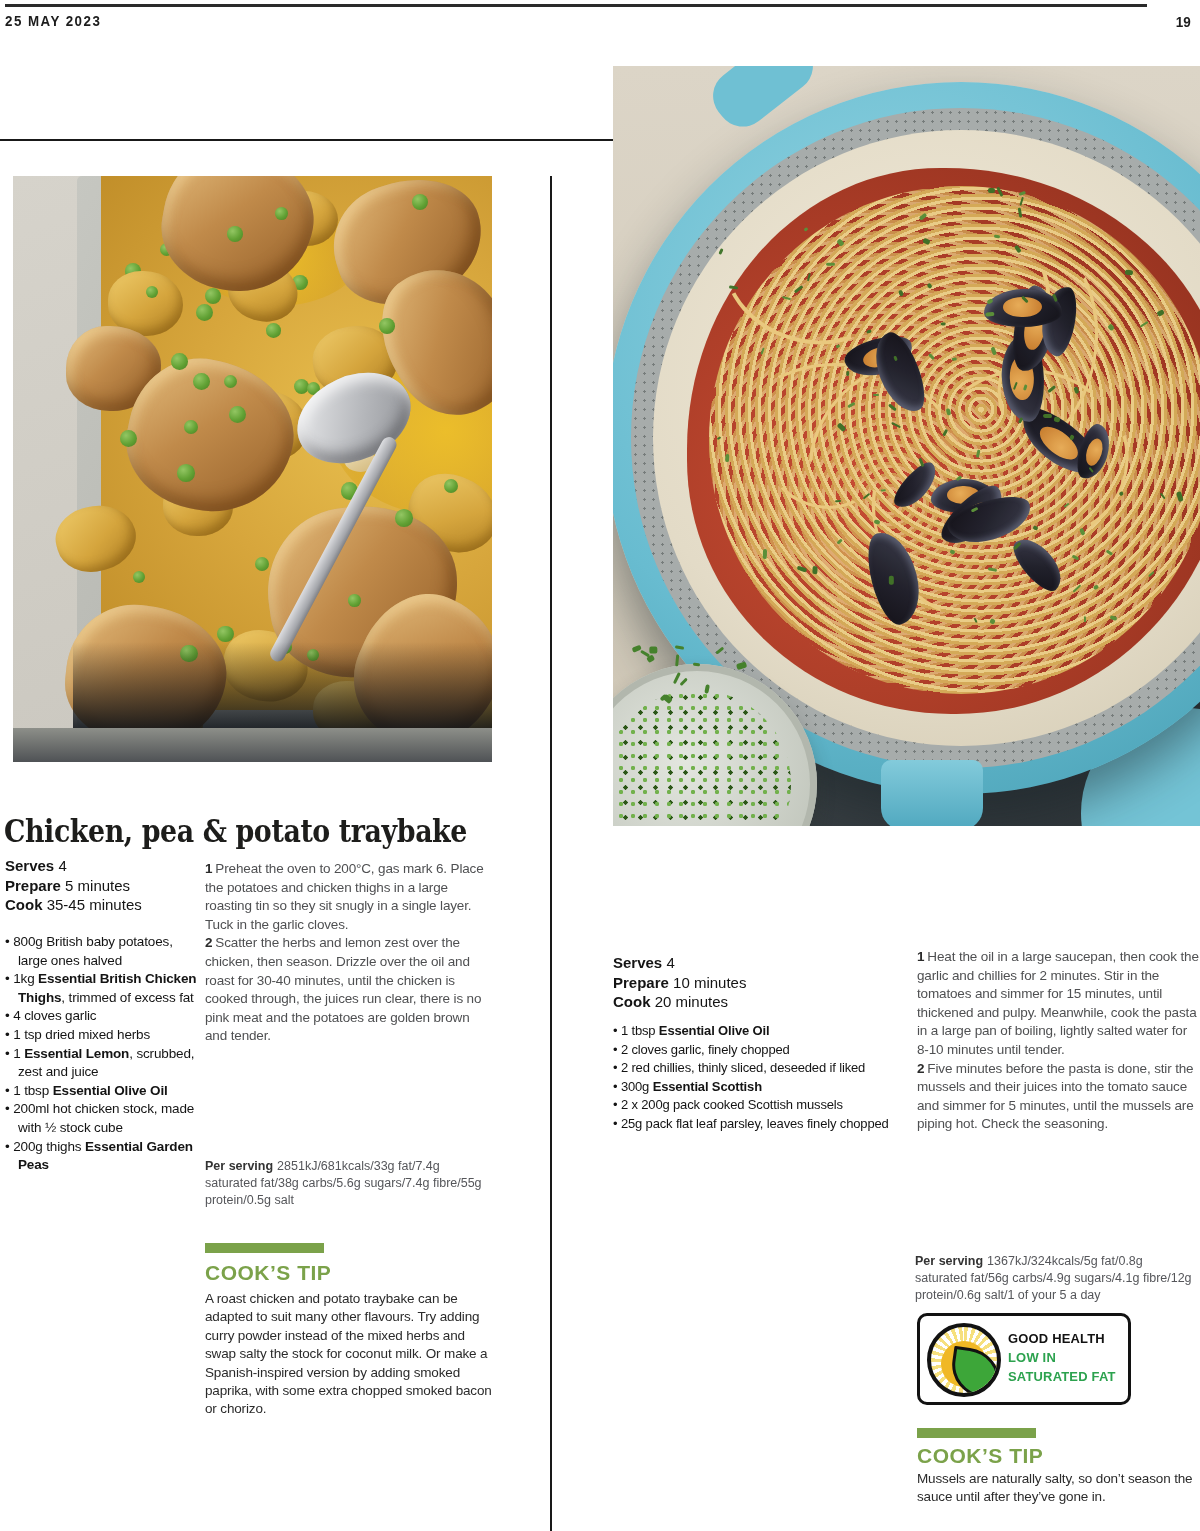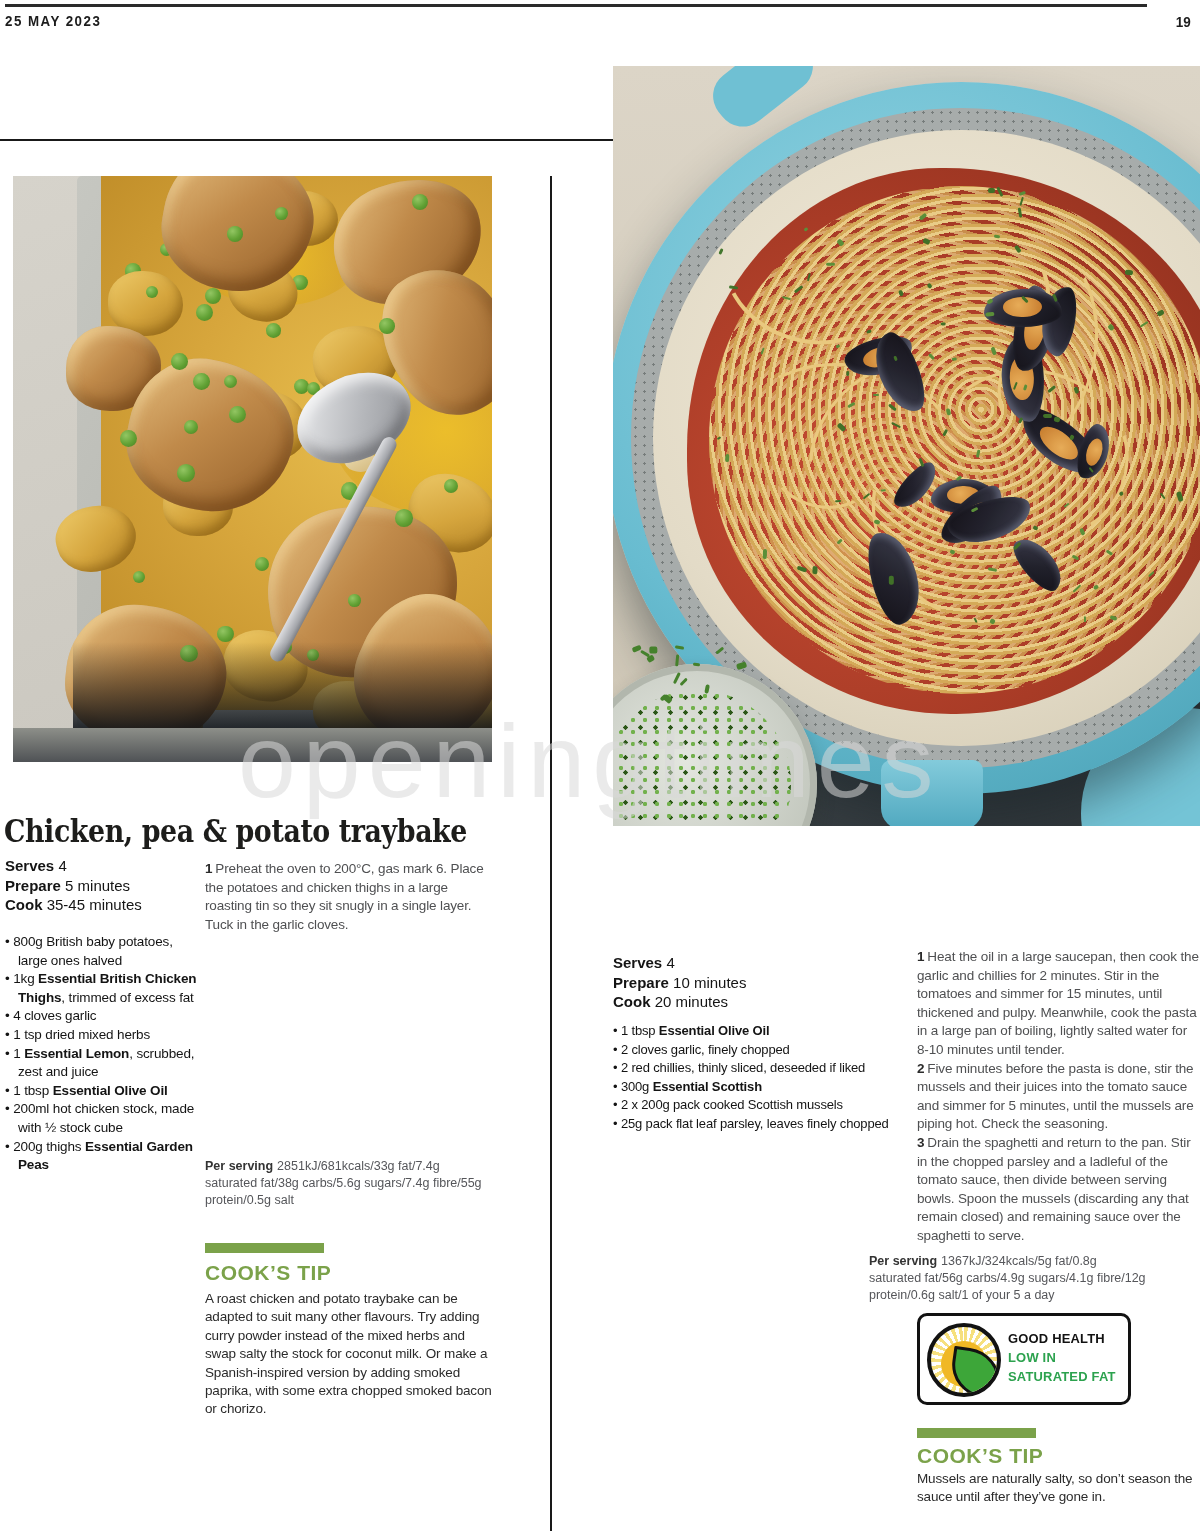--- a/index.html
+++ b/index.html
@@ -95,21 +95,21 @@
 
   .steps{position:absolute;font-size:13.5px;line-height:18.6px;letter-spacing:-.15px;color:#4f5052;}
   .steps-left{left:205px;top:860px;width:288px;}
   .steps-right{left:917px;top:948px;width:283px;}
   .step{margin:0;}
   .step b{color:#2b2b2b;margin-right:3px;}
 
   .perserv{position:absolute;font-size:12.5px;line-height:17px;color:#55565a;}
   .perserv b{color:#333;margin-right:4px;}
   .perserv-left{left:205px;top:1158px;width:288px;}
-  .perserv-right{left:869px;top:1253px;width:283px;}
+  .perserv-right{left:915px;top:1253px;width:283px;}
 
   .tip-bar{position:absolute;width:119px;height:10px;background:#7ba24a;}
   .tip-bar-left{left:205px;top:1243px;}
   .tip-bar-right{left:917px;top:1428px;}
   .tip-head{position:absolute;font-size:21px;font-weight:700;letter-spacing:.5px;color:#7ba24a;}
   .tip-head-left{left:205px;top:1261px;}
   .tip-head-right{left:917px;top:1444px;}
   .tip-text{position:absolute;font-size:13.5px;line-height:18.4px;letter-spacing:-.15px;color:#2b2b2b;}
   .tip-text-left{left:205px;top:1290px;width:290px;}
   .tip-text-right{left:917px;top:1470px;width:286px;}
@@ -390,20 +390,21 @@
       <div class="ing">• <span>1kg </span><b>Essential British Chicken Thighs</b><span>, trimmed of excess fat</span></div>
       <div class="ing">• <span>4 cloves garlic</span></div>
       <div class="ing">• <span>1 tsp dried mixed herbs</span></div>
       <div class="ing">• <span>1 </span><b>Essential Lemon</b><span>, scrubbed, zest and juice</span></div>
       <div class="ing">• <span>1 tbsp </span><b>Essential Olive Oil</b></div>
       <div class="ing">• <span>200ml hot chicken stock, made with ½ stock cube</span></div>
       <div class="ing">• <span>200g thighs </span><b>Essential Garden Peas</b></div>
     </div>
   <div class="steps steps-left">
       <p class="step"><b>1</b>Preheat the oven to 200°C, gas mark 6. Place the potatoes and chicken thighs in a large roasting tin so they sit snugly in a single layer. Tuck in the garlic cloves.</p>
+      <p class="step"><b>2</b>Scatter the herbs and lemon zest over the chicken, then season. Drizzle over the oil and roast for 30-40 minutes, until the chicken is cooked through, the juices run clear, there is no pink meat and the potatoes are golden brown and tender.</p>
     </div>
   <div class="perserv perserv-left"><b>Per serving</b><span>2851kJ/681kcals/33g fat/7.4g saturated fat/38g carbs/5.6g sugars/7.4g fibre/55g protein/0.5g salt</span></div>
   <div class="tip-bar tip-bar-left"></div>
   <div class="tip-head tip-head-left">COOK’S TIP</div>
   <div class="tip-text tip-text-left">A roast chicken and potato traybake can be adapted to suit many other flavours. Try adding curry powder instead of the mixed herbs and swap salty the stock for coconut milk. Or make a Spanish-inspired version by adding smoked paprika, with some extra chopped smoked bacon or chorizo.</div>
 
   <div class="meta meta-right">
       <div><b>Serves</b> 4</div>
       <div><b>Prepare</b> 10 minutes</div>
       <div><b>Cook</b> 20 minutes</div>
@@ -412,34 +413,32 @@
       <div class="ing">• <span>1 tbsp </span><b>Essential Olive Oil</b></div>
       <div class="ing">• <span>2 cloves garlic, finely chopped</span></div>
       <div class="ing">• <span>2 red chillies, thinly sliced, deseeded if liked</span></div>
       <div class="ing">• <span>300g </span><b>Essential Scottish</b></div>
       <div class="ing">• <span>2 x 200g pack cooked Scottish mussels</span></div>
       <div class="ing">• <span>25g pack flat leaf parsley, leaves finely chopped</span></div>
     </div>
   <div class="steps steps-right">
       <p class="step"><b>1</b>Heat the oil in a large saucepan, then cook the garlic and chillies for 2 minutes. Stir in the tomatoes and simmer for 15 minutes, until thickened and pulpy. Meanwhile, cook the pasta in a large pan of boiling, lightly salted water for 8-10 minutes until tender.</p>
       <p class="step"><b>2</b>Five minutes before the pasta is done, stir the mussels and their juices into the tomato sauce and simmer for 5 minutes, until the mussels are piping hot. Check the seasoning.</p>
-      <p class="step"><b>3</b>Drain the spaghetti and return to the pan. Stir in the chopped parsley and a ladleful of the tomato sauce, then divide between serving bowls. Spoon the mussels (discarding any that remain closed) and remaining sauce over the spaghetti to serve.</p>
     </div>
   <div class="perserv perserv-right"><b>Per serving</b><span>1367kJ/324kcals/5g fat/0.8g saturated fat/56g carbs/4.9g sugars/4.1g fibre/12g protein/0.6g salt/1 of your 5 a day</span></div>
 
   <div class="health">
     <div class="hl-logo">
       <div class="hl-sun"></div>
       <div class="hl-leaf"></div>
     </div>
     <div class="hl-text">
       <div class="hl1">GOOD HEALTH</div>
       <div class="hl2">LOW IN</div>
       <div class="hl3">SATURATED FAT</div>
     </div>
   </div>
 
   <div class="tip-bar tip-bar-right"></div>
   <div class="tip-head tip-head-right">COOK’S TIP</div>
   <div class="tip-text tip-text-right">Mussels are naturally salty, so don’t season the sauce until after they’ve gone in.</div>
 
-  <div class="watermark">openingtimes</div>
 </div>
 
 </body></html>

